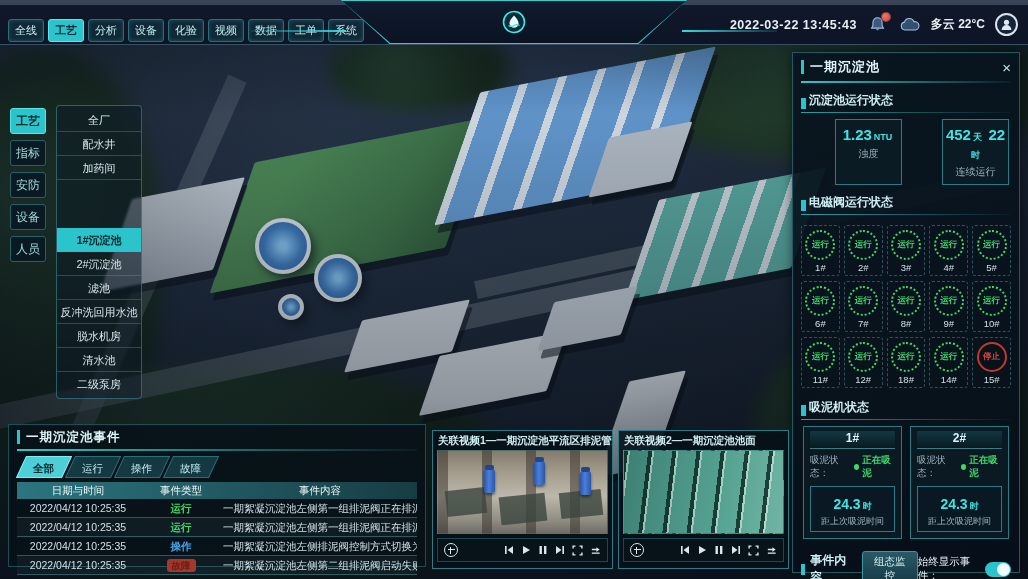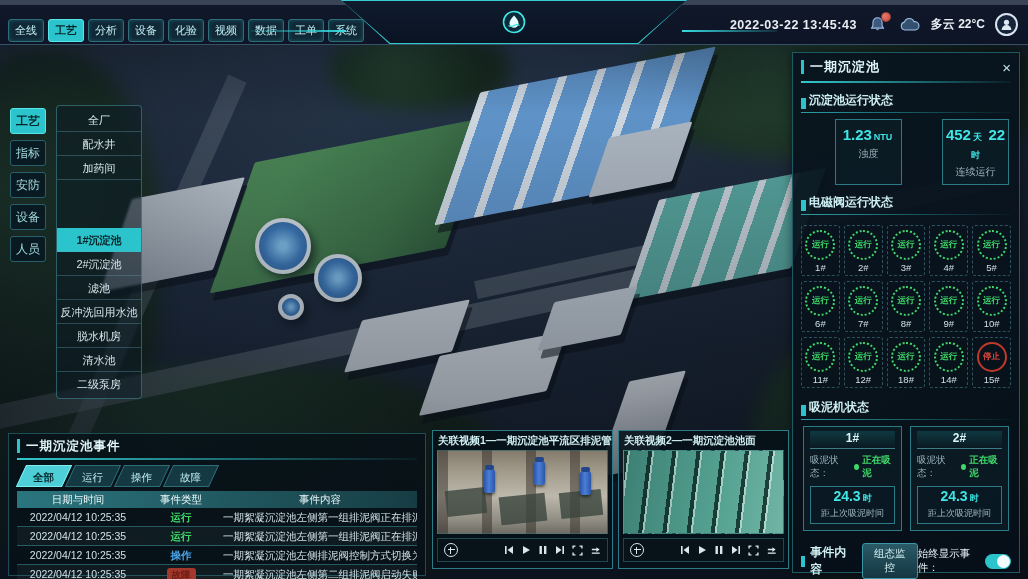--- a/index.html
+++ b/index.html
@@ -96,37 +96,37 @@
   .valve-id { font-size:9.5px; color:#cfe0e6; margin-top:2px; }
   .mud-row { display:flex; gap:8px; padding:0 10px; }
   .mud-card { flex:1; border:1px solid #2a7b86; background:rgba(12,32,42,.55); padding:4px 6px 6px; }
   .mud-id { text-align:center; font-size:12px; font-weight:bold; color:#dff4f8; padding-bottom:3px;
     border-bottom:1px solid rgba(90,170,180,.6); margin-bottom:5px;
     background:linear-gradient(180deg, rgba(44,196,204,.18), rgba(44,196,204,0)); }
   .mud-status-line { display:flex; align-items:center; justify-content:center; gap:3px;
     font-size:9.5px; color:#9db4bd; }
   .gdot { width:6px; height:6px; border-radius:50%; background:#3fd96a; }
   .mud-status { color:#3fd96a; font-weight:bold; }
-  .mud-value-box { margin-top:6px; border:1px solid #2a7b86; text-align:center; padding:0 0 3px;
+  .mud-value-box { margin-top:6px; border:1px solid #2a7b86; text-align:center; padding:8px 0 3px;
     background:rgba(8,24,34,.5); }
   .mud-value { color:#3ee6e6; font-weight:bold; font-size:14px; }
   .mud-unit { color:#3ee6e6; font-size:9px; font-weight:bold; margin-left:2px; }
   .mud-vlabel { color:#9db4bd; font-size:9px; margin-top:2px; }
   #ops-row { display:flex; align-items:center; margin:12px 8px 0; }
   #ops-btn { margin-left:10px; font-size:10.5px; color:#d8f2f5; cursor:pointer;
     background:linear-gradient(180deg,#2a5a66,#143642); border:1px solid #3a96a4; border-radius:3px;
     padding:3px 9px; }
   #toggle-label { margin-left:auto; font-size:10.5px; color:#e2eef2; }
   #toggle { width:30px; height:15px; border-radius:8px; background:#2cc4cc; position:relative;
     margin-left:4px; cursor:pointer; }
   #toggle .knob { position:absolute; right:1px; top:1px; width:13px; height:13px; border-radius:50%;
     background:#f2fbfc; }
 
   
-  #events-panel { position:absolute; left:8px; top:433px; width:418px; height:143px; z-index:25;
+  #events-panel { position:absolute; left:8px; top:424px; width:418px; height:143px; z-index:25;
     background:rgba(6,16,24,.8); border:1px solid rgba(40,110,120,.65); }
   #event-tabs { display:flex; margin:5px 0 4px 12px; }
   .event-tab { width:46px; text-align:center; transform:skewX(-25deg); margin-right:3px; cursor:pointer;
     background:rgba(22,62,72,.9); border:1px solid #2d6e78; padding:1px 0; }
   .event-tab > span { display:inline-block; transform:skewX(25deg); font-size:10.5px; color:#bfeef2; }
   .event-tab.active { background:#4ecfd8; border-color:#7ceef2; }
   .event-tab.active > span { color:#062a2e; font-weight:bold; }
   #events-table { margin:2px 8px 0; }
   .et-head { display:flex; height:17px; line-height:17px; font-size:10.5px; color:#eaf7f9;
     background:linear-gradient(90deg, rgba(58,160,170,.7), rgba(58,160,170,.3)); }

